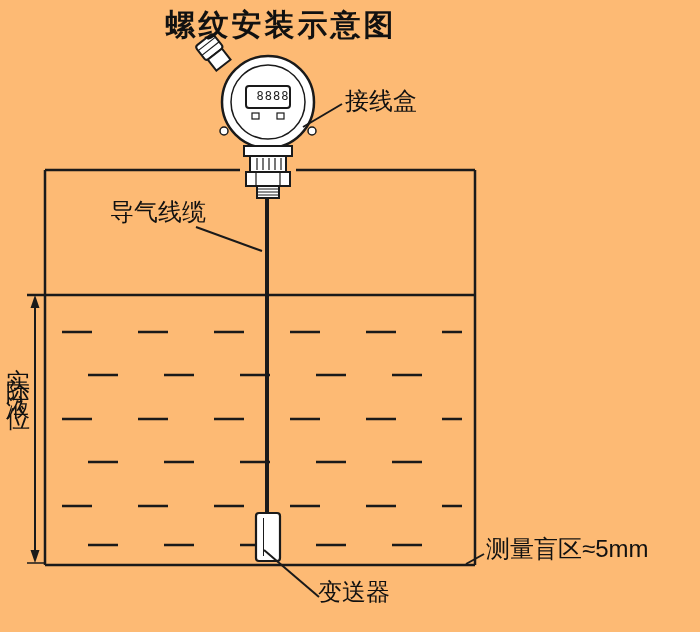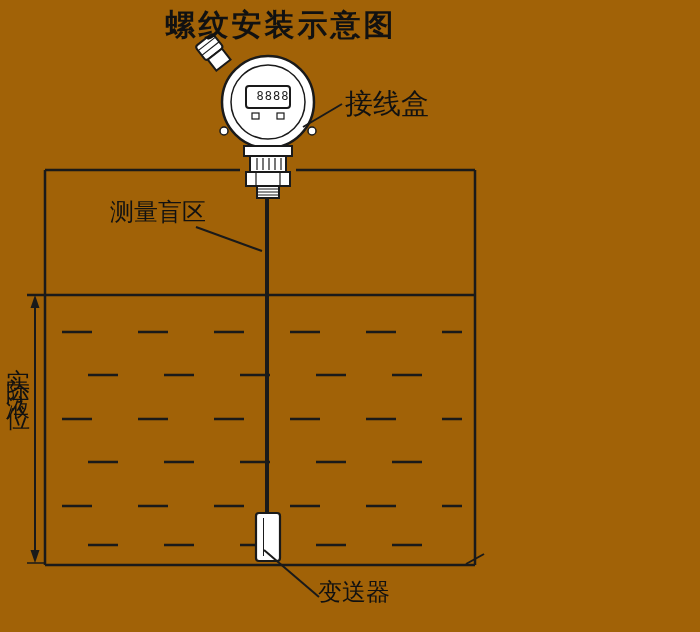--- a/index.html
+++ b/index.html
@@ -1,32 +1,32 @@
 <!DOCTYPE html>
 <html><head>
 <meta charset="utf-8">
 <style>
   html, body { margin: 0; padding: 0; background: #ffffff; }
   .stage {
     position: relative;
     width: 700px;
     height: 632px;
-    background: #a16207;
+    background: #fdba74;
     font-family: "Liberation Sans", "DejaVu Sans", sans-serif;
     color: #111111;
     overflow: hidden;
   }
   .stage svg { position: absolute; left: 0; top: 0; }
   .label { position: absolute; white-space: nowrap; color: #111111; }
   .title {
     left: 150px; top: 5px; width: 262px;
     text-align: center;
     font-size: 30px; font-weight: bold; letter-spacing: 3px;
   }
-  .lbl-junction { left: 345px; top: 85px; font-size: 28px; }
+  .lbl-junction { left: 345px; top: 85px; font-size: 24px; }
   .lbl-aircable { left: 110px; top: 196px; font-size: 24px; }
   .lbl-level {
     left: 2px; top: 349px;
     writing-mode: vertical-rl; text-orientation: upright;
     font-size: 24px; letter-spacing: 13px;
   }
   .lbl-blind { left: 486px; top: 533px; font-size: 24px; }
   .lbl-transmitter { left: 318px; top: 576px; font-size: 24px; }
   .lcd {
     left: 247px; top: 89px; width: 52px;
@@ -123,17 +123,18 @@
       <line x1="342" y1="104" x2="303" y2="127" stroke-width="2"></line>
       <line x1="196" y1="227" x2="262" y2="251" stroke-width="2"></line>
       <line x1="484" y1="554" x2="466" y2="564" stroke-width="2"></line>
       <line x1="264" y1="550" x2="319" y2="597" stroke-width="2"></line>
     </g>
   </svg>
 
   <div class="label title">螺纹安装示意图</div>
   <div class="label lcd">8888</div>
   <div class="label lbl-junction">接线盒</div>
-  <div class="label lbl-aircable">测量盲区</div>
+  <div class="label lbl-aircable">导气线缆</div>
   <div class="label lbl-level">实际液位</div>
+  <div class="label lbl-blind">测量盲区≈5mm</div>
   <div class="label lbl-transmitter">变送器</div>
 
 </div>
 
 </body></html>

